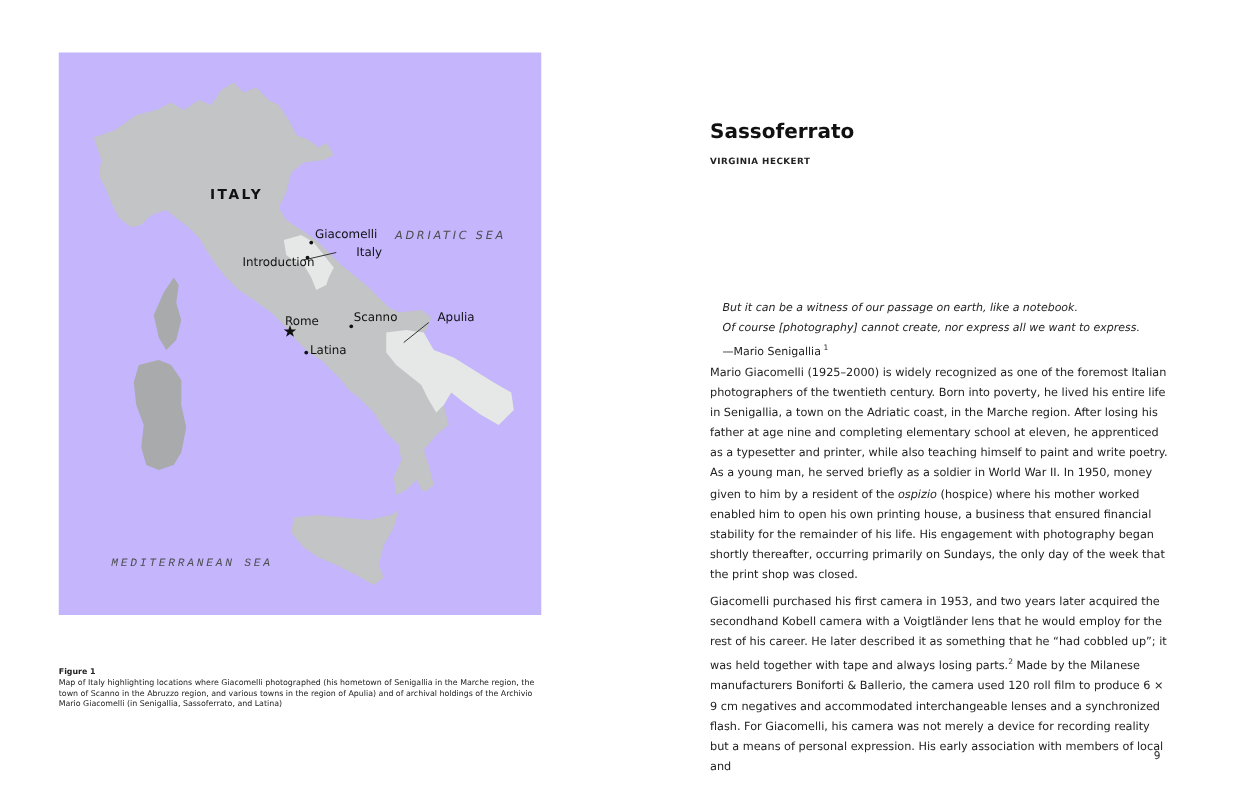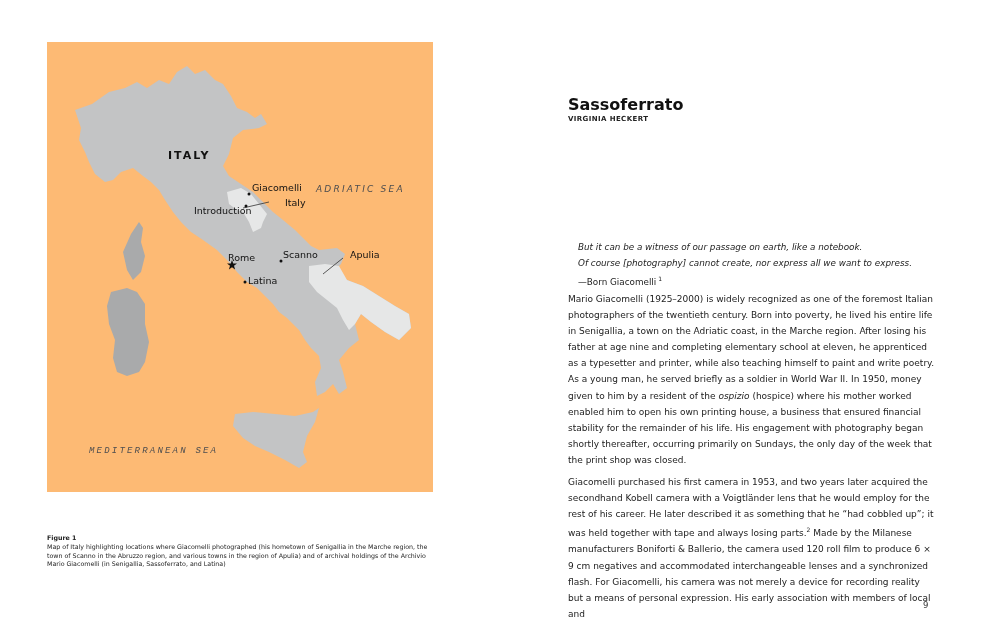--- a/index.html
+++ b/index.html
@@ -1,31 +1,31 @@
 <!DOCTYPE html>
 <html><head>
 <meta charset="utf-8">
 <style>
   html, body { margin: 0; padding: 0; }
   body {
     width: 1000px; height: 636px; background: #ffffff; position: relative; overflow: hidden;
     font-family: "DejaVu Sans", "Liberation Sans", sans-serif; color: #1a1a1a;
   }
-  .map-panel { position: absolute; left: 47px; top: 42px; width: 386px; height: 450px; background: #fdba74; overflow: hidden; }
+  .map-panel { position: absolute; left: 47px; top: 42px; width: 386px; height: 450px; background: #c4b5fd; overflow: hidden; }
   .map-panel svg { position: absolute; left: 0; top: 0; }
   .map-label { position: absolute; font-size: 9.5px; color: #111; white-space: nowrap; line-height: 1; }
   .map-country { position: absolute; font-size: 11px; font-weight: bold; letter-spacing: 2px; color: #111; }
   .map-sea { position: absolute; font-size: 9px; font-style: italic; letter-spacing: 2.2px; color: #4c4d4f; white-space: nowrap; margin-top: 12px; }
 
   .caption { position: absolute; left: 47px; top: 534px; width: 390px; font-size: 6.3px; line-height: 8.8px; color: #222; }
   .caption .fig-title { font-weight: bold; }
 
   .right { position: absolute; left: 568px; top: 95px; width: 382px; }
   .title { font-size: 16px; font-weight: bold; color: #111; margin: 0; line-height: 20px; }
-  .author { font-size: 7px; font-weight: bold; letter-spacing: 0.4px; margin-top: 0; color: #222; }
+  .author { font-size: 7px; font-weight: bold; letter-spacing: 0.4px; margin-top: 10px; color: #222; }
 
   .epigraph { position: absolute; left: 578px; top: 240px; width: 372px; font-size: 8.8px; line-height: 15.7px; color: #222; }
   .epigraph .quote { font-style: italic; }
   .body { position: absolute; left: 568px; top: 291px; width: 382px; font-size: 9px; line-height: 16.1px; color: #222; }
   .body p { margin: 0 16px 6px 0; }
   .pnum { position: absolute; left: 923px; top: 600px; font-size: 8.5px; color: #333; }
 </style>
 </head>
 <body>
 
@@ -72,21 +72,21 @@
 </div>
 
 <div class="right">
   <h1 class="title">Sassoferrato</h1>
   <div class="author">VIRGINIA HECKERT</div>
 </div>
 
 <div class="epigraph">
   <div class="quote">But it can be a witness of our passage on earth, like a notebook.</div>
   <div class="quote">Of course [photography] cannot create, nor express all we want to express.</div>
-  <div><span>—Born Giacomelli</span><sup style="font-size:6px; margin-left:2px;">1</sup></div>
+  <div><span>—Mario Senigallia</span><sup style="font-size:6px; margin-left:2px;">1</sup></div>
 </div>
 
 <div class="body">
   <p><span>Mario Giacomelli (1925–2000) is widely recognized as one of the foremost Italian photographers of the twentieth century. Born into poverty, he lived his entire life in Senigallia, a town on the Adriatic coast, in the Marche region. After losing his father at age nine and completing elementary school at eleven, he apprenticed as a typesetter and printer, while also teaching himself to paint and write poetry. As a young man, he served briefly as a soldier in World War II. In 1950, money given to him by a resident of the </span><em>ospizio</em><span> (hospice) where his mother worked enabled him to open his own printing house, a business that ensured financial stability for the remainder of his life. His engagement with photography began shortly thereafter, occurring primarily on Sundays, the only day of the week that the print shop was closed.</span></p>
   <p><span>Giacomelli purchased his first camera in 1953, and two years later acquired the secondhand Kobell camera with a Voigtländer lens that he would employ for the rest of his career. He later described it as something that he “had cobbled up”; it was held together with tape and always losing parts.</span><sup style="font-size:6px;">2</sup><span> Made by the Milanese manufacturers Boniforti &amp; Ballerio, the camera used 120 roll film to produce 6 × 9 cm negatives and accommodated interchangeable lenses and a synchronized flash. For Giacomelli, his camera was not merely a device for recording reality but a means of personal expression. His early association with members of local and</span></p>
 </div>
 
 <div class="pnum">9</div>
 
 </body></html>

